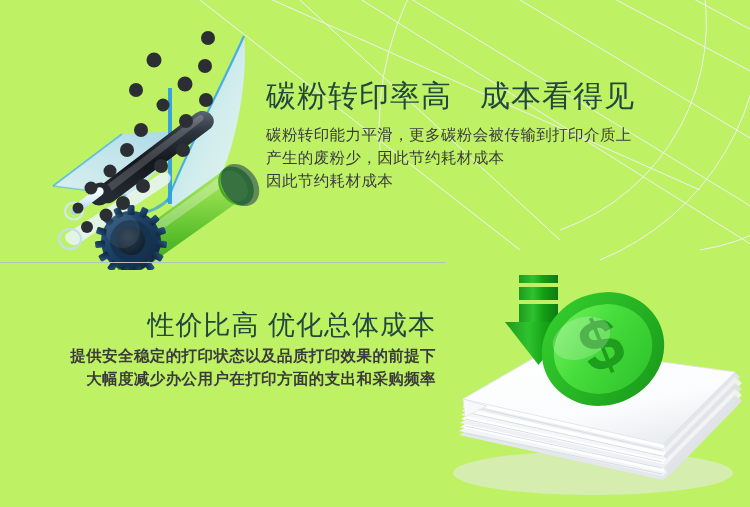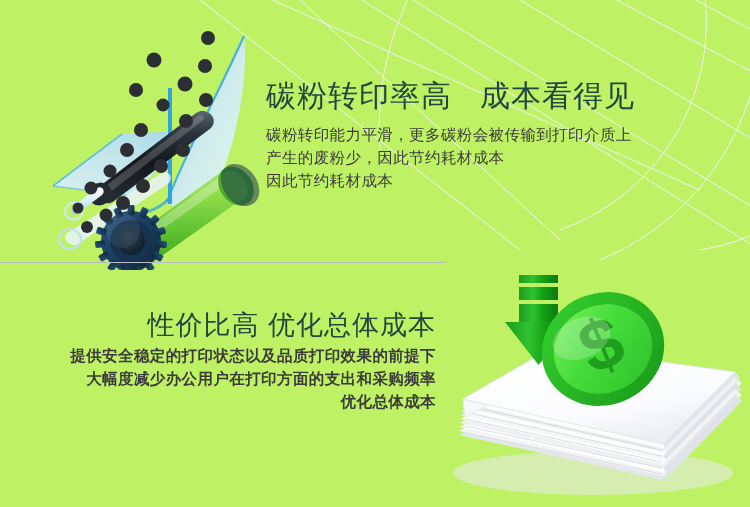--- a/index.html
+++ b/index.html
@@ -212,21 +212,20 @@
     </div>
   </div>
 
   <div id="divider"></div>
 
   <div id="bot-text">
     <div id="bot-title" class="h-title">性价比高 优化总体成本</div>
     <div id="bot-body">
       <div class="body-line">提供安全稳定的打印状态以及品质打印效果的前提下</div>
       <div class="body-line">大幅度减少办公用户在打印方面的支出和采购频率</div>
-      <div class="body-line">优化总体成本</div>
     </div>
   </div>
 
   <div id="bot-illu">
     <svg width="307" height="242" viewBox="0 0 307 242" xmlns="http://www.w3.org/2000/svg">
       <defs>
         <linearGradient id="arrowG" x1="0" y1="0" x2="1" y2="0">
           <stop offset="0" stop-color="#1e9a1e"></stop>
           <stop offset="0.35" stop-color="#2fc22f"></stop>
           <stop offset="0.62" stop-color="#13a013"></stop>

